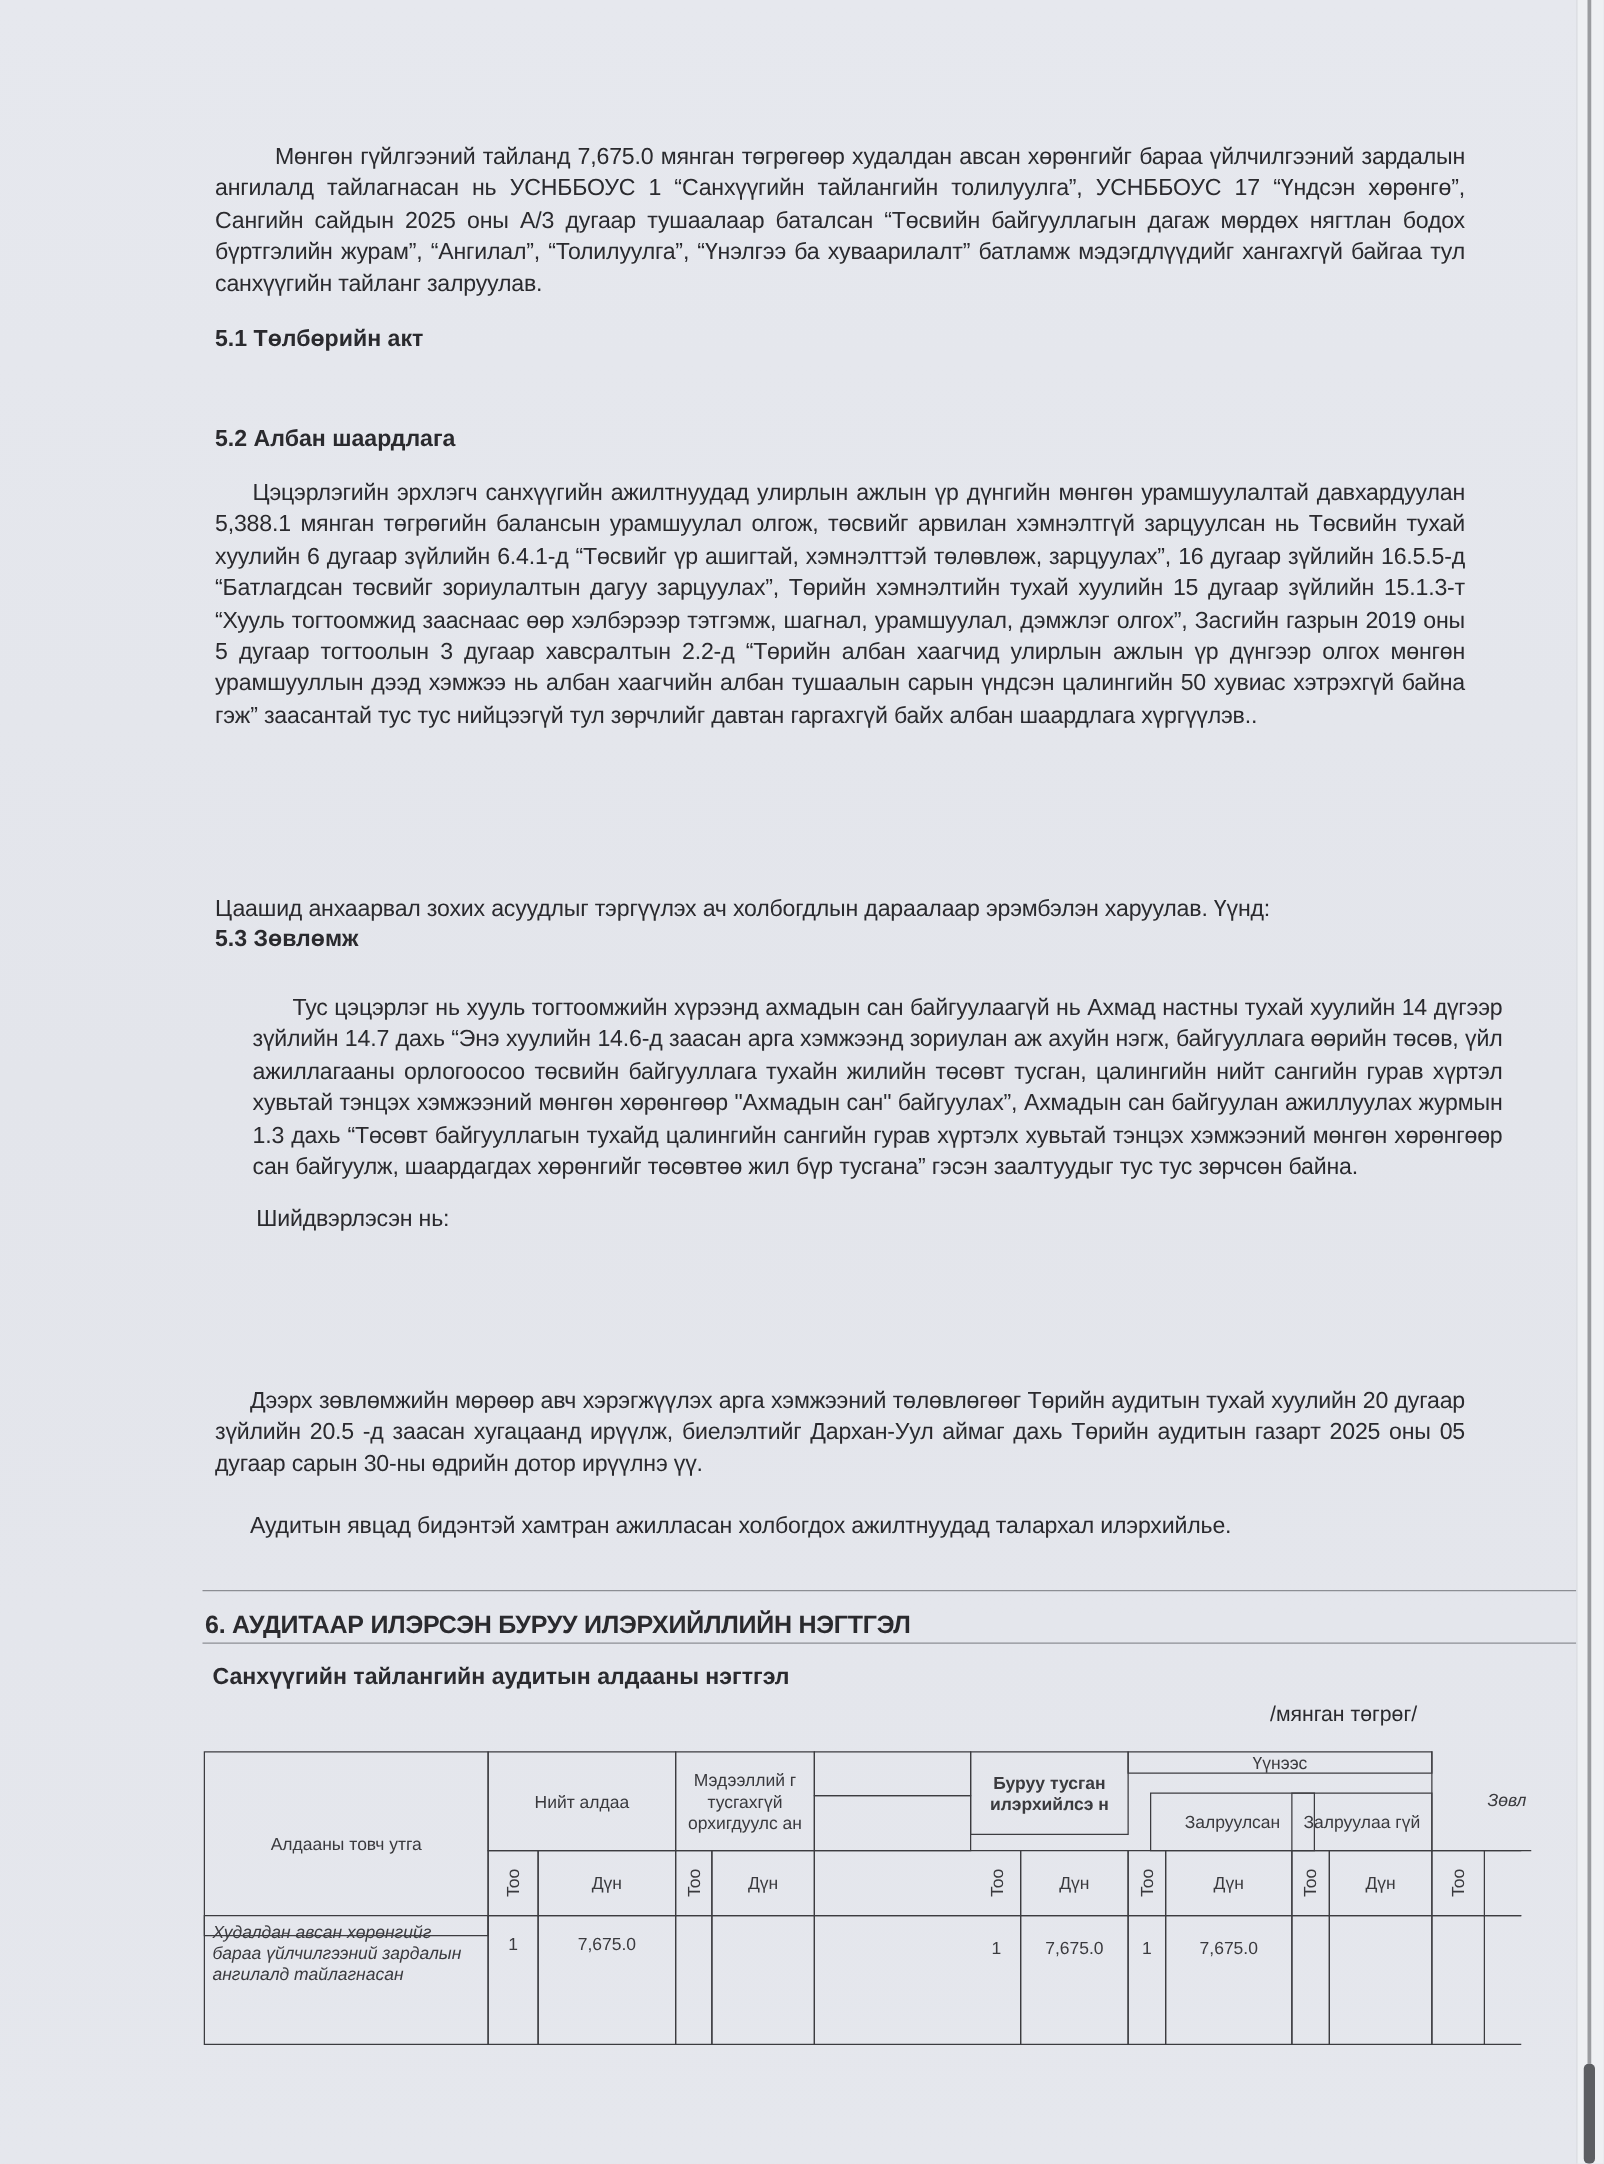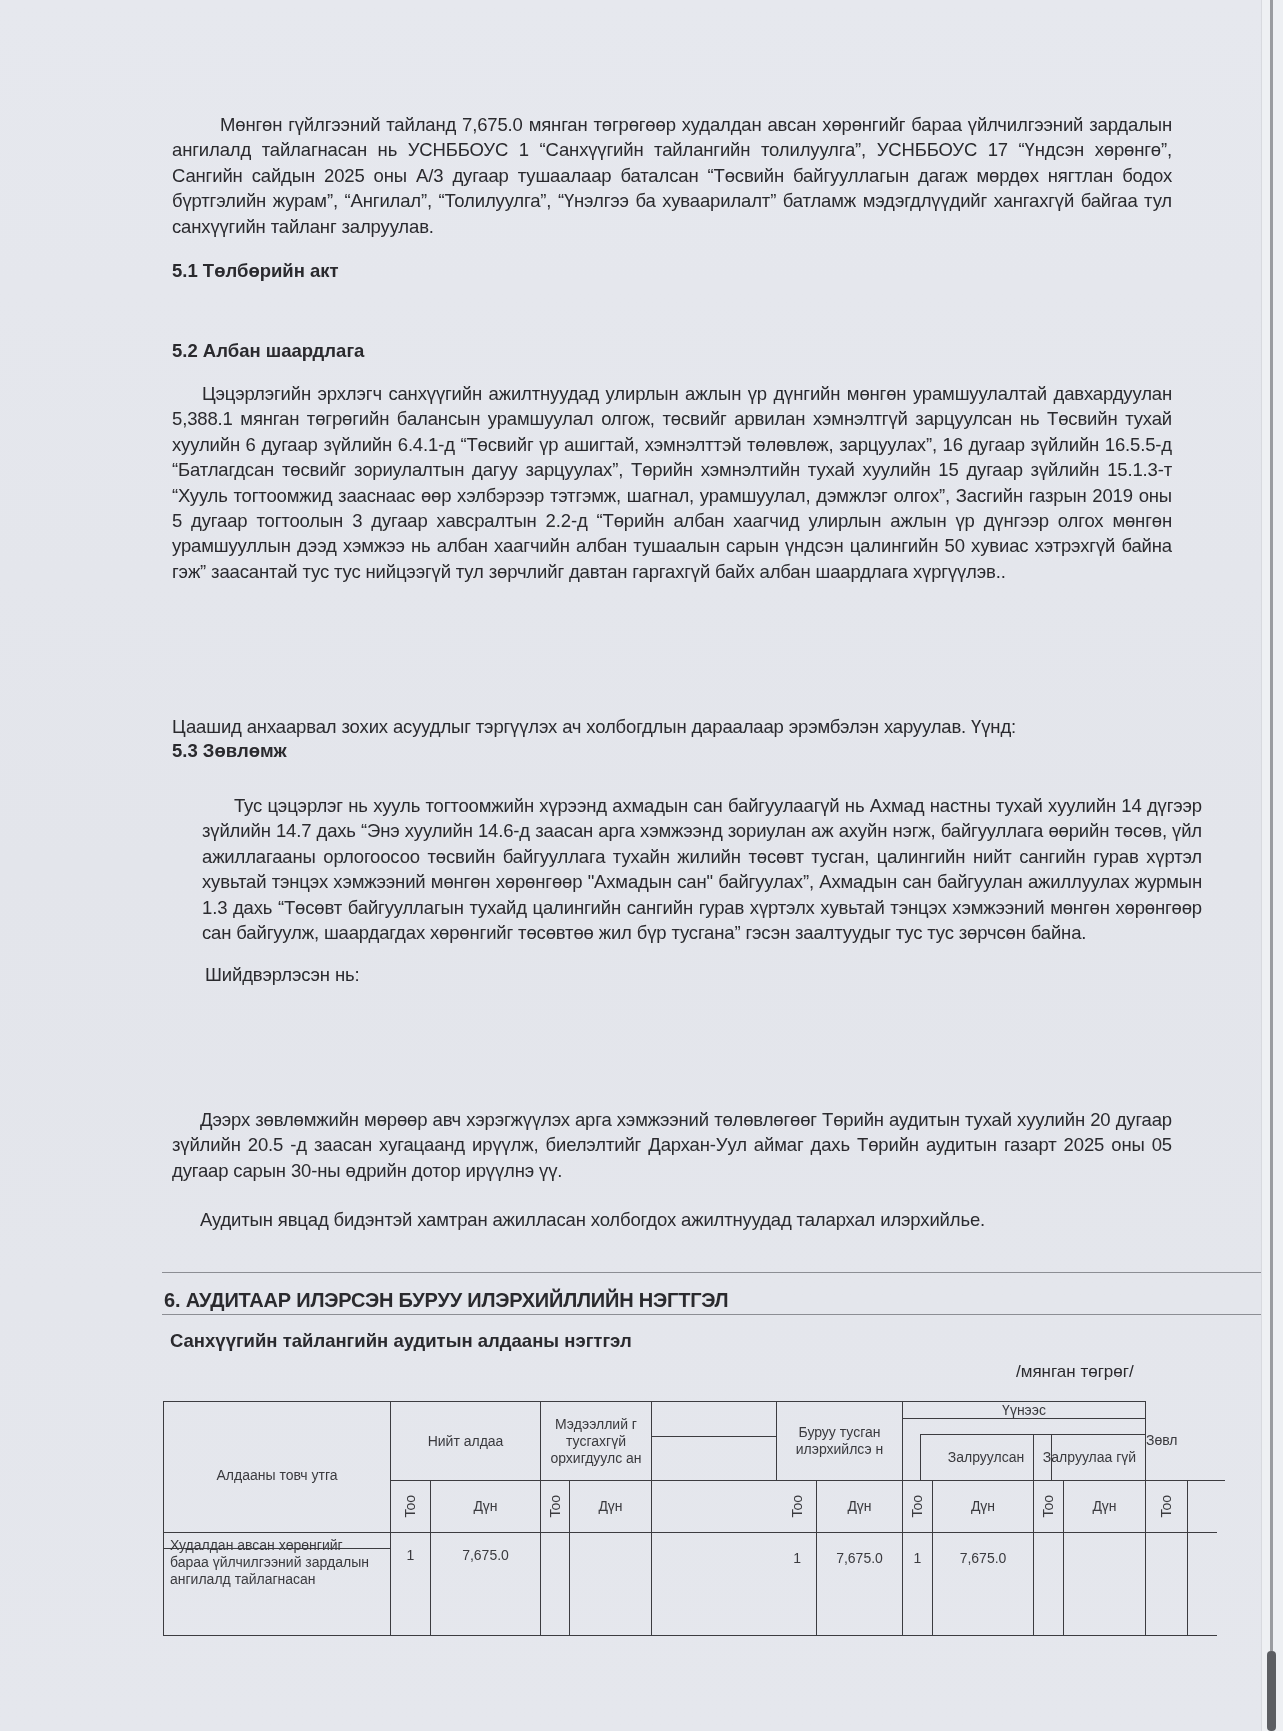--- a/index.html
+++ b/index.html
@@ -112,25 +112,25 @@
   <div class="sub6">Санхүүгийн тайлангийн аудитын алдааны нэгтгэл</div>
   <div class="unit">/мянган төгрөг/</div>
 
   <div class="tbl">
 
     <div class="cell" style="left:164px; top:1402px; width:228px; height:148px;">Алдааны товч утга</div>
     <div class="cell" style="left:391px; top:1402px; width:151px; height:80px;">Нийт алдаа</div>
     <div class="cell" style="left:541px; top:1402px; width:112px; height:80px; padding:0 4px;">Мэдээллий г тусгахгүй орхигдуулс ан</div>
     <div class="cell" style="left:652px; top:1402px; width:126px; height:36px;"></div>
     <div class="cell" style="left:652px; top:1437px; width:126px; height:45px;"></div>
-    <div class="cell" style="left:777px; top:1402px; width:127px; height:80px; padding:0 6px;">Буруу тусган илэрхийлсэ н</div>
+    <div class="cell" style="left:777px; top:1402px; width:127px; height:67px; padding:0 6px;font-weight:bold;">Буруу тусган илэрхийлсэ н</div>
     <div class="cell" style="left:903px; top:1402px; width:244px; height:18px;">Үүнээс</div>
     <div class="cell" style="left:903px; top:1435px; width:132px; height:47px;margin-left:17px;">Залруулсан</div>
     <div class="cell" style="left:1034px; top:1435px; width:113px; height:47px; padding:0 6px;">Залруулаа гүй</div>
-    <div class="cell noborder-right" style="left:1146px; top:1402px; width:80px; height:80px; justify-content:flex-start; border-top:none;">Зөвл</div>
+    <div class="cell noborder-right" style="left:1146px; top:1402px; width:80px; height:80px; justify-content:flex-start; padding-left:44px; border-top:none;font-style:italic;">Зөвл</div>
 
     <div class="cell" style="left:391px; top:1481px; width:41px; height:53px;">
         <span class="vert">Too</span>
       </div>
     <div class="cell" style="left:431px; top:1481px; width:111px; height:53px;">Дүн</div>
     <div class="cell" style="left:541px; top:1481px; width:30px; height:53px;">
         <span class="vert">Too</span>
       </div>
     <div class="cell" style="left:570px; top:1481px; width:83px; height:53px;">Дүн</div>
     <div class="cell" style="left:652px; top:1481px; width:166px; height:53px; justify-content:flex-end; padding-right:10px;">
@@ -143,21 +143,21 @@
     <div class="cell" style="left:933px; top:1481px; width:102px; height:53px;">Дүн</div>
     <div class="cell" style="left:1034px; top:1481px; width:31px; height:53px;">
         <span class="vert">Too</span>
       </div>
     <div class="cell" style="left:1064px; top:1481px; width:83px; height:53px;">Дүн</div>
     <div class="cell" style="left:1146px; top:1481px; width:43px; height:53px;">
         <span class="vert">Too</span>
       </div>
     <div class="cell" style="left:1188px; top:1481px; width:30px; height:53px; border-left:none; border-right:none;"></div>
 
-    <div class="cell left" style="left:164px; top:1533px; width:228px; height:104px;">Худалдан авсан хөрөнгийг бараа үйлчилгээний зардалын ангилалд тайлагнасан</div>
+    <div class="cell left" style="left:164px; top:1533px; width:228px; height:104px;font-style:italic;">Худалдан авсан хөрөнгийг бараа үйлчилгээний зардалын ангилалд тайлагнасан</div>
     <div class="cell" style="left:391px; top:1533px; width:41px; height:104px; align-items:flex-start; padding-top:14px;">1</div>
     <div class="cell" style="left:431px; top:1533px; width:111px; height:104px; align-items:flex-start; padding-top:14px;">7,675.0</div>
     <div class="cell" style="left:541px; top:1533px; width:30px; height:104px;"></div>
     <div class="cell" style="left:570px; top:1533px; width:83px; height:104px;"></div>
     <div class="cell" style="left:652px; top:1533px; width:166px; height:104px; align-items:flex-start; justify-content:flex-end; padding-top:17px; padding-right:15px;">1</div>
     <div class="cell" style="left:817px; top:1533px; width:87px; height:104px; align-items:flex-start; padding-top:17px;">7,675.0</div>
     <div class="cell" style="left:903px; top:1533px; width:31px; height:104px; align-items:flex-start; padding-top:17px;">1</div>
     <div class="cell" style="left:933px; top:1533px; width:102px; height:104px; align-items:flex-start; padding-top:17px;">7,675.0</div>
     <div class="cell" style="left:1034px; top:1533px; width:31px; height:104px;"></div>
     <div class="cell" style="left:1064px; top:1533px; width:83px; height:104px;"></div>

